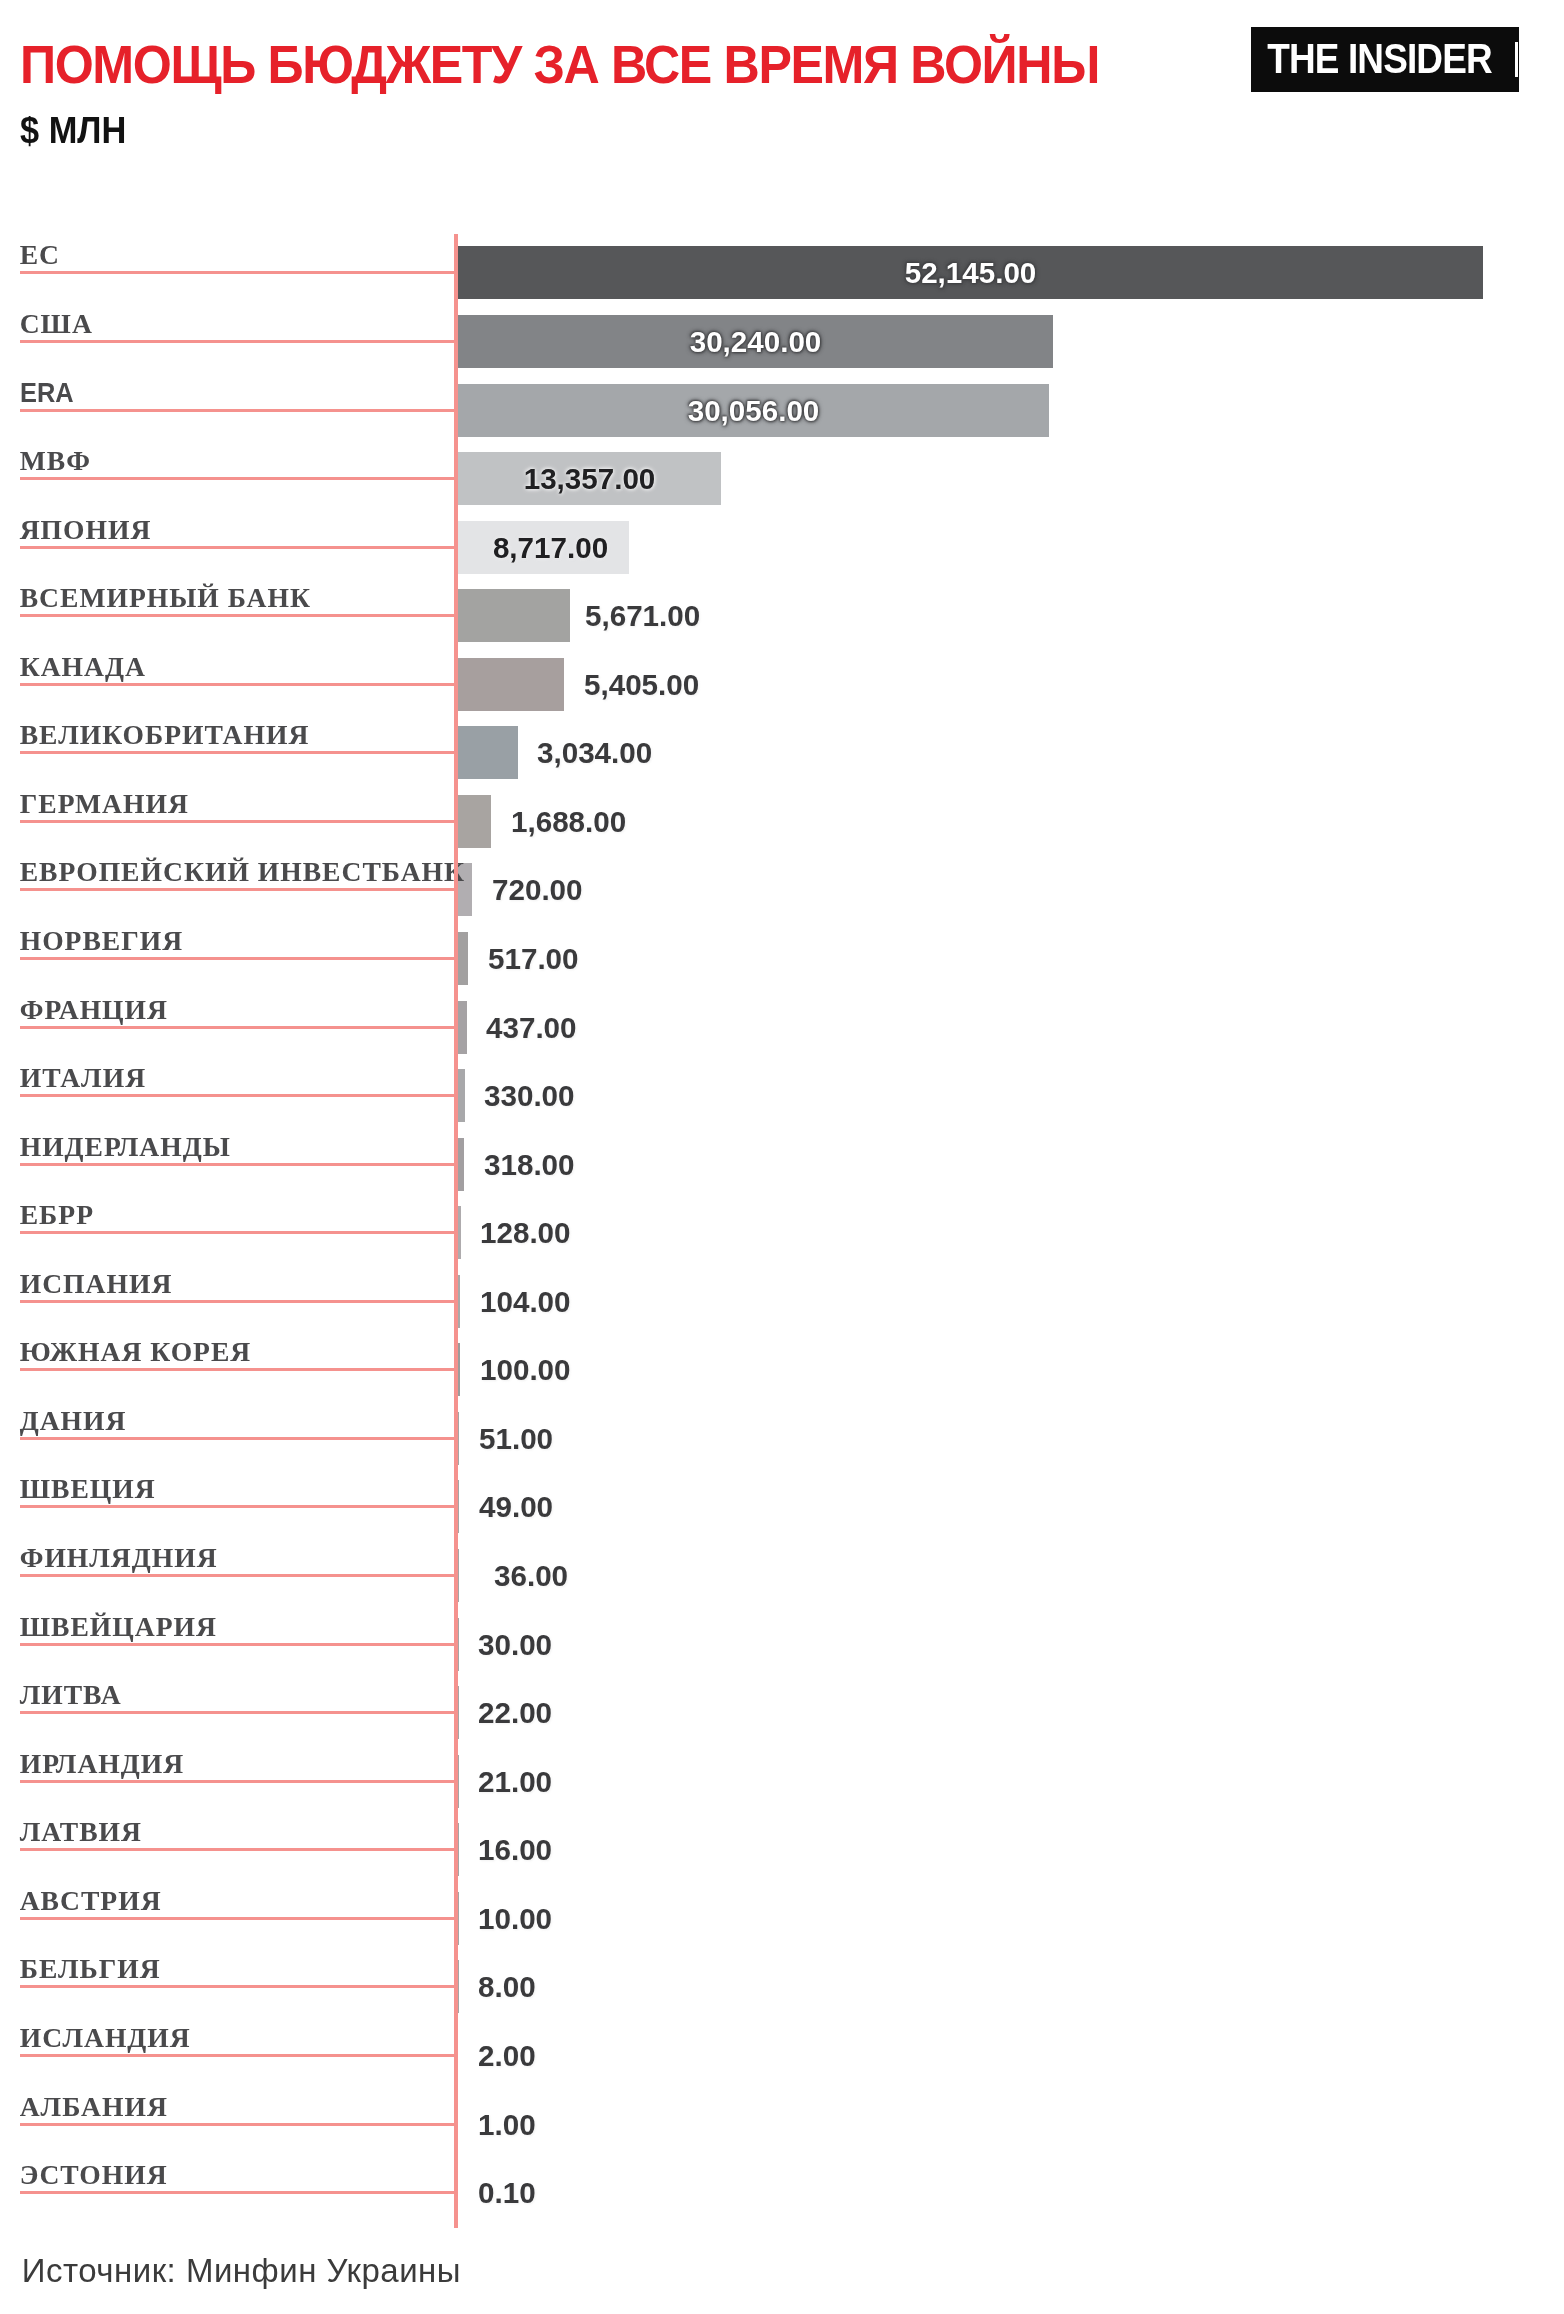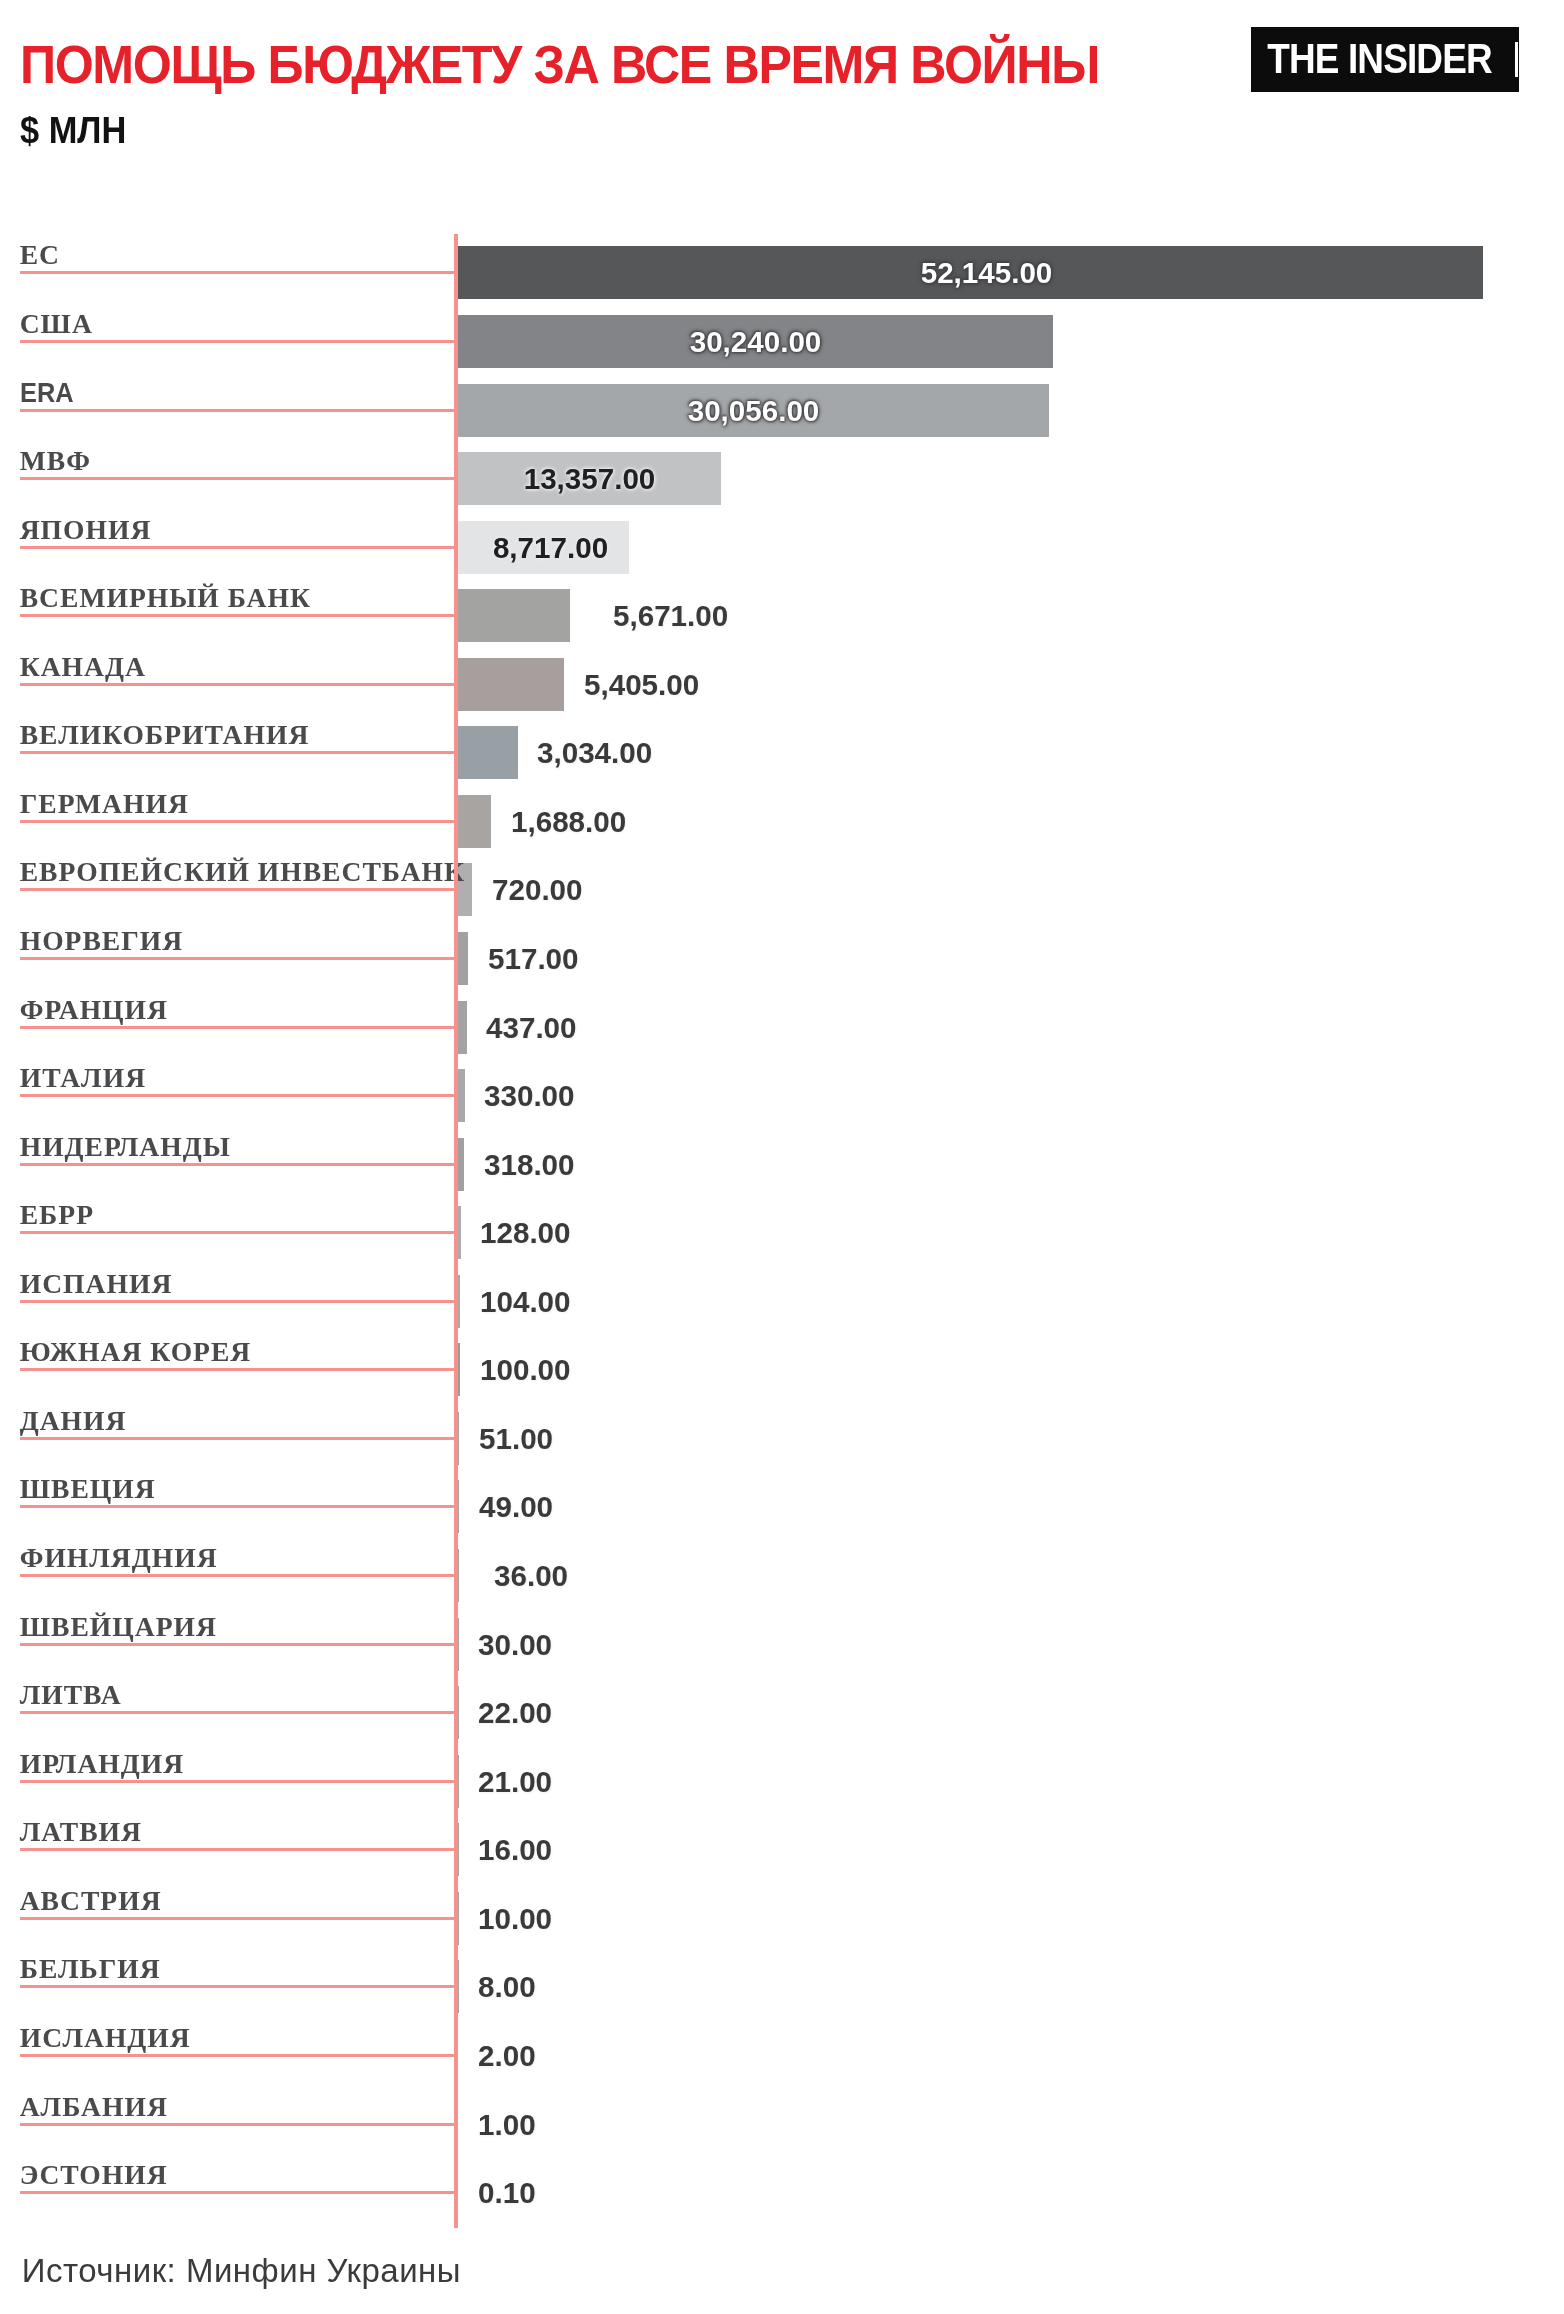--- a/index.html
+++ b/index.html
@@ -68,21 +68,21 @@
   <span class="logo-text">THE INSIDER</span>
   <span class="logo-cursor"></span>
 </div>
 
 <div id="chart">
     <div class="axis-line" style="left: 454px; top: 234px; width: 3.9px; height: 1994px;"></div>
     <div class="row" style="top: 238px; height: 69px;">
       <div class="cat">ЕС</div>
       <div class="underline" style="top: 33px; width: 434px;"></div>
       <div class="bar" style="left: 458px; top: 7.7px; width: 1025px; height: 53px; background: rgb(86, 87, 89);"></div>
-      <div class="val inside-light" style="left: 458px; width: 1025px; padding-left: 16px;">52,145.00</div>
+      <div class="val inside-light" style="left: 458px; width: 1025px;">52,145.00</div>
     </div>
     <div class="row" style="top: 307px; height: 69px;">
       <div class="cat">США</div>
       <div class="underline" style="top: 33px; width: 434px;"></div>
       <div class="bar" style="left: 458px; top: 7.7px; width: 595px; height: 53px; background: rgb(130, 132, 135);"></div>
       <div class="val inside-light" style="left: 458px; width: 595px;">30,240.00</div>
     </div>
     <div class="row" style="top: 376px; height: 69px;">
       <div class="cat latin">ERA</div>
       <div class="underline" style="top: 33px; width: 434px;"></div>
@@ -98,21 +98,21 @@
     <div class="row" style="top: 513px; height: 69px;">
       <div class="cat">ЯПОНИЯ</div>
       <div class="underline" style="top: 33px; width: 434px;"></div>
       <div class="bar" style="left: 458px; top: 7.7px; width: 171px; height: 53px; background: rgb(227, 228, 230);"></div>
       <div class="val inside-dark" style="left: 458px; width: 185px;">8,717.00</div>
     </div>
     <div class="row" style="top: 581px; height: 69px;">
       <div class="cat">ВСЕМИРНЫЙ БАНК</div>
       <div class="underline" style="top: 33px; width: 434px;"></div>
       <div class="bar" style="left: 458px; top: 7.7px; width: 112px; height: 53px; background: rgb(163, 163, 161);"></div>
-      <div class="val outside" style="left: 613px;">5,671.00</div>
+      <div class="val outside" style="left: 585px;">5,671.00</div>
     </div>
     <div class="row" style="top: 650px; height: 69px;">
       <div class="cat">КАНАДА</div>
       <div class="underline" style="top: 33px; width: 434px;"></div>
       <div class="bar" style="left: 458px; top: 7.7px; width: 106px; height: 53px; background: rgb(167, 159, 158);"></div>
       <div class="val outside" style="left: 584px;">5,405.00</div>
     </div>
     <div class="row" style="top: 718px; height: 69px;">
       <div class="cat">ВЕЛИКОБРИТАНИЯ</div>
       <div class="underline" style="top: 33px; width: 434px;"></div>

